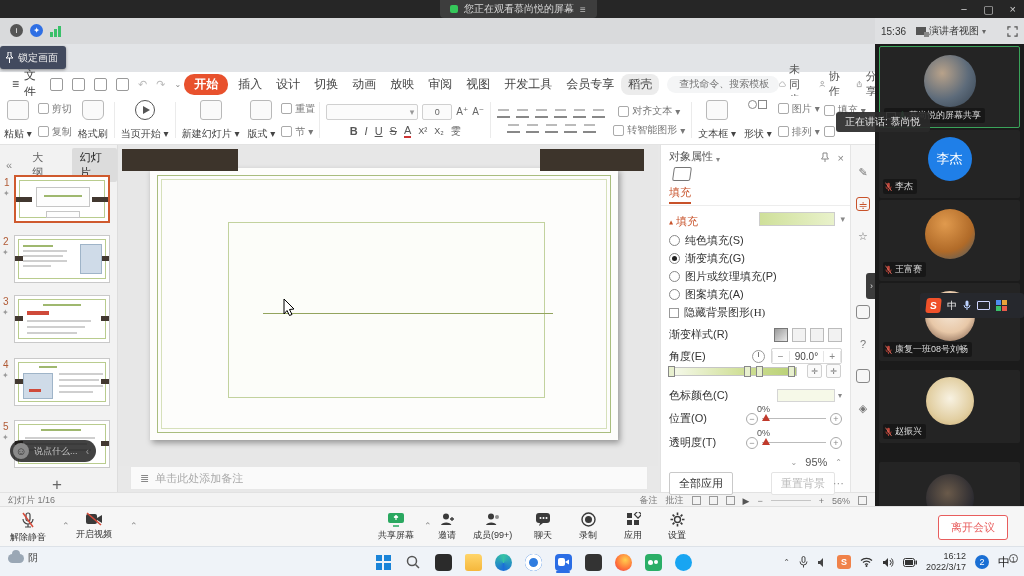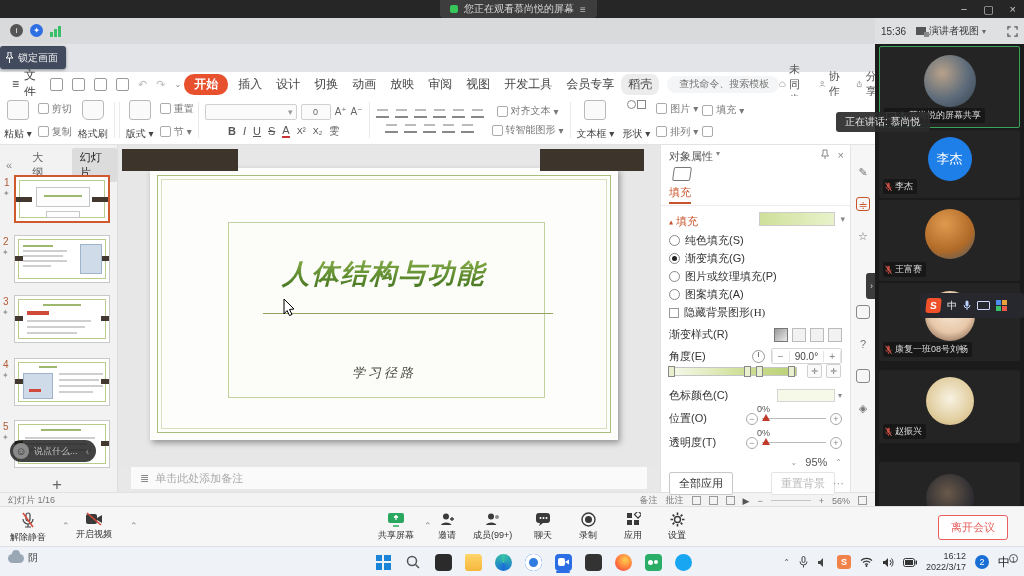--- a/index.html
+++ b/index.html
@@ -91,21 +91,21 @@
   #slide-line { position:absolute; left:113px; top:145px; width:290px; height:1px; background:#93a45e; }
   #slide-sub { position:absolute; left:0; top:196px; width:100%; text-align:center; font-family:"DejaVu Serif","Liberation Serif",serif; font-style:italic; font-size:13px; color:#4a4a42; letter-spacing:3px; }
   .brown-bar { position:absolute; top:149px; height:22px; background:#3d342b; z-index:8; }
   
   #notesbar { left:130px; top:466px; width:518px; height:24px; background:#fafafa; border:1px solid #e7e7e7; display:flex; align-items:center; gap:6px; padding:0 9px; color:#a9a9a9; font-size:11px; z-index:6; }
   #statusbar { left:0; top:492px; width:875px; height:16px; background:#f3f3f3; border-top:1px solid #e2e2e2; display:flex; align-items:center; font-size:9px; color:#777; z-index:6; padding:0 8px; }
   #statusbar .right { margin-left:auto; display:flex; gap:8px; align-items:center; }
   .vw-ic { width:9px; height:9px; border:1px solid #999; }
   
   #props { left:660px; top:145px; width:190px; height:347px; background:#fff; border-left:1px solid #e2e2e2; z-index:6; font-size:11px; }
-  #props-header { position:absolute; left:8px; right:6px; top:4px; display:flex; align-items:flex-start; color:#555; }
+  #props-header { position:absolute; left:8px; right:6px; top:4px; display:flex; align-items:flex-end; color:#555; }
   #props-header .hic { margin-left:auto; color:#888; display:flex; gap:8px; }
   .bucket { position:absolute; left:12px; top:22px; width:18px; height:14px; border:1.5px solid #777; border-radius:2px; transform:skewX(-8deg); }
   #props-tab { position:absolute; left:8px; top:40px; color:#c8522a; border-bottom:2px solid #c8522a; padding-bottom:2px; }
   .props-div { position:absolute; left:0; right:0; top:60px; height:1px; background:#ededed; }
   #fill-sec { position:absolute; left:8px; top:69px; color:#c8522a; }
   #fill-sec:before { content:"◂"; display:inline-block; transform:rotate(90deg); font-size:8px; color:#c8522a; margin-right:3px; }
   #fill-swatch { position:absolute; left:98px; top:67px; width:76px; height:14px; border:1px solid #ccc; background:linear-gradient(90deg,#cfe09a,#e9f2cb); }
   #fill-swatch:after { content:"▾"; position:absolute; right:-11px; top:1px; color:#888; font-size:9px; }
   .radio-row { position:absolute; left:8px; display:flex; gap:5px; align-items:center; color:#333; }
   .radio { width:11px; height:11px; border:1px solid #888; border-radius:50%; position:relative; background:#fff; }
@@ -300,21 +300,29 @@
     <span class="scmd">
         <span class="sic"></span>
         <span>复制</span>
       </span>
   </div>
   <div class="rgroup">
     <span class="big-ic" style="border-radius:3px 3px 6px 6px;"></span>
     <span class="rlabel">格式刷</span>
   </div>
   <div class="rsep"></div>
+  <div class="rgroup">
+    <span class="play-circle"></span>
+    <span class="rlabel"><span>当页开始</span> ▾</span>
+  </div>
   <div class="rsep"></div>
+  <div class="rgroup">
+    <span class="big-ic"></span>
+    <span class="rlabel"><span>新建幻灯片</span> ▾</span>
+  </div>
   <div class="rgroup">
     <span class="big-ic"></span>
     <span class="rlabel"><span>版式</span> ▾</span>
   </div>
   <div class="small-cmds">
     <span class="scmd">
         <span class="sic"></span>
         <span>重置</span>
       </span>
     <span class="scmd"><span class="sic"></span><span>节</span> ▾</span>
@@ -471,23 +479,21 @@
   <span class="face">☺</span>
   <span class="ph">说点什么...</span>
   <span class="cl">‹</span>
 </div>
 
 <div id="canvas" class="abs">
   <div id="slide">
     <div class="frame-outer"></div>
     <div class="frame-inner"></div>
     <div id="content-box"></div>
-    <div id="slide-title">人体结构与功能</div>
     <div id="slide-line"></div>
-    <div id="slide-sub">学习径路</div>
   </div>
 </div>
 <div class="brown-bar abs" style="left:122px;width:116px;"></div>
 <div class="brown-bar abs" style="left:540px;width:104px;"></div>
 
 <div id="notesbar" class="abs">
   <span style="color:#888;">≣</span>
   <span>单击此处添加备注</span>
 </div>
 

